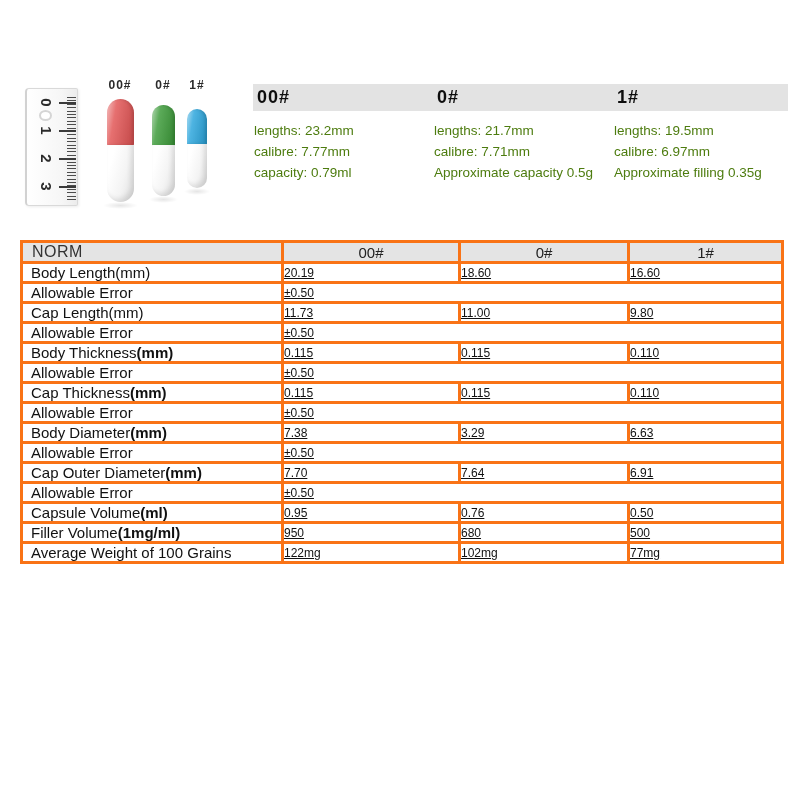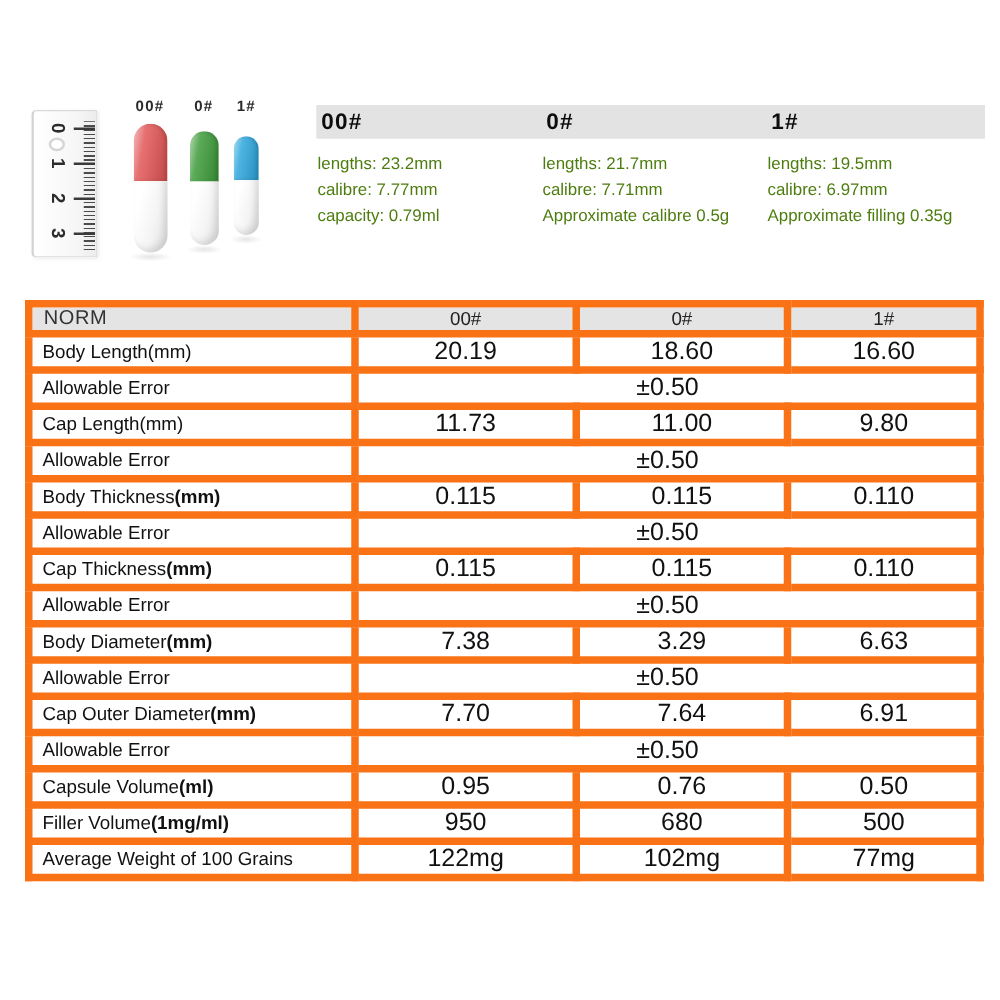--- a/index.html
+++ b/index.html
@@ -75,26 +75,26 @@
   }
   .spec-lines { margin-top: 9px; padding-left: 1px; }
   .spec-line { font-size: 13.5px; line-height: 21px; color: #4d7c0f; }
 
   
   .spec-table {
     position: absolute; left: 20px; top: 240px;
     border-collapse: collapse; table-layout: fixed; width: 761px;
     font-size: 15px; color: #111;
   }
-  .spec-table th, .spec-table td { border: 6px solid #f97316; height: 17px; overflow: hidden; white-space: nowrap; }
+  .spec-table th, .spec-table td { border: 3px solid #f97316; height: 17px; overflow: hidden; white-space: nowrap; }
   .spec-table thead th { background: #e4e4e4; font-weight: normal; }
   .spec-table th.norm { text-align: left; padding-left: 9px; font-size: 16px; color: #333; letter-spacing: 0.5px; }
   .spec-table th.size-col { text-align: center; font-size: 15px; color: #222; }
   .spec-table td.lbl { text-align: left; padding-left: 8px; }
-  .spec-table td.val { text-align: center; font-size: 20px; }
+  .spec-table td.val { font-size: 12px; text-decoration: underline; }
   .spec-table td.lbl b { font-weight: bold; }
 </style>
 </head>
 <body>
 
 <div class="canvas">
 
   <div class="ruler">
     <div class="minor-ticks"></div>
     <div class="major-tick tick-0"></div>
@@ -134,21 +134,21 @@
       <div class="spec-line">calibre: 7.77mm</div>
       <div class="spec-line">capacity: 0.79ml</div>
     </div>
   </div>
 
   <div class="spec-card spec-card-0">
     <div class="spec-size">0#</div>
     <div class="spec-lines">
       <div class="spec-line">lengths: 21.7mm</div>
       <div class="spec-line">calibre: 7.71mm</div>
-      <div class="spec-line">Approximate calibre 0.5g</div>
+      <div class="spec-line">Approximate capacity 0.5g</div>
     </div>
   </div>
 
   <div class="spec-card spec-card-1">
     <div class="spec-size">1#</div>
     <div class="spec-lines">
       <div class="spec-line">lengths: 19.5mm</div>
       <div class="spec-line">calibre: 6.97mm</div>
       <div class="spec-line">Approximate filling 0.35g</div>
     </div>

